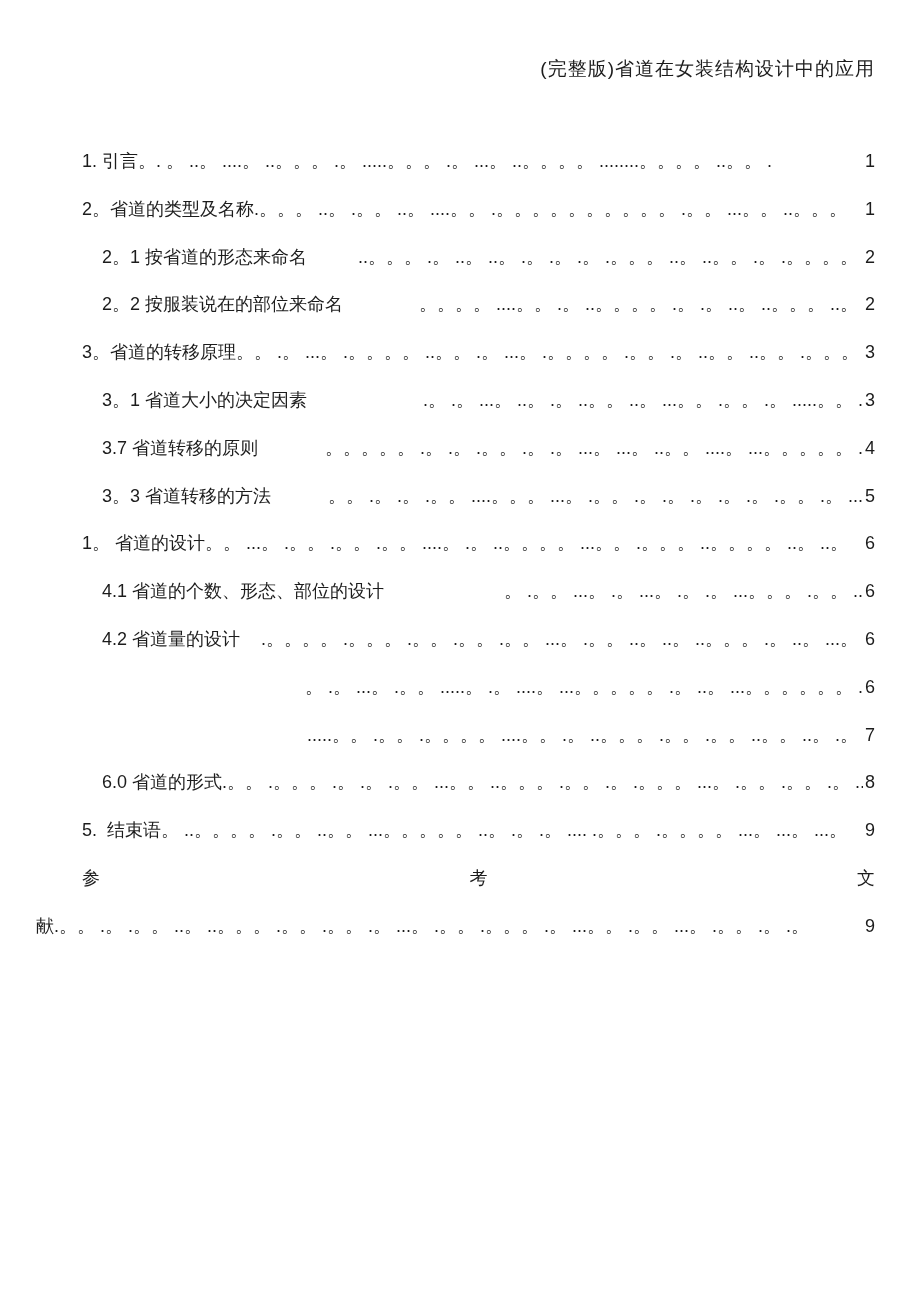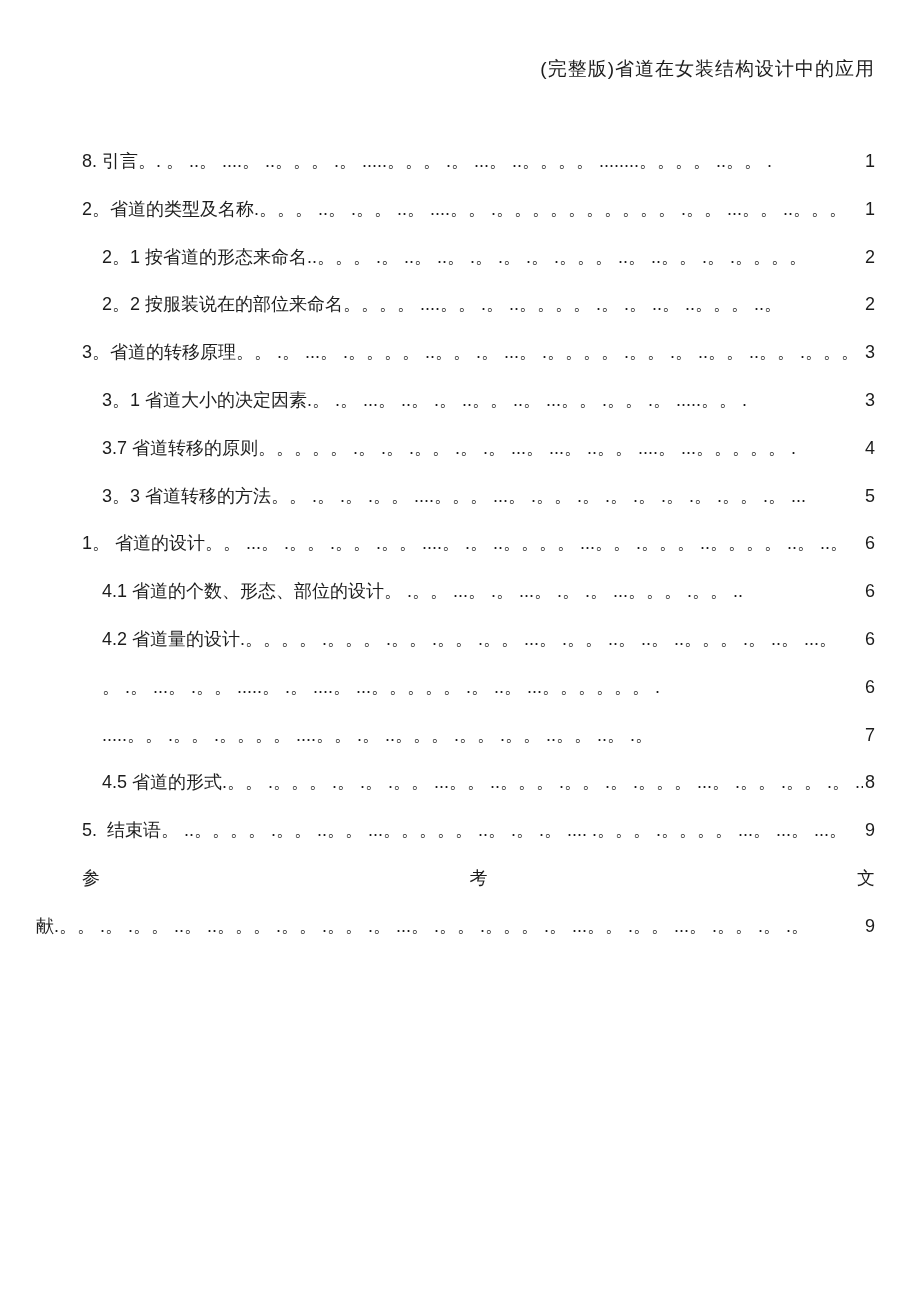--- a/index.html
+++ b/index.html
@@ -53,42 +53,42 @@
     white-space: pre;
   }
   .toc-line .label { flex: 0 0 auto; }
   .toc-line .leader {
     flex: 1 1 auto;
     overflow: hidden;
     white-space: pre;
   }
   .toc-line .pagenum { flex: 0 0 auto; padding-left: 2px; }
   .lvl1 { padding-left: 46px; }
-  .lvl2 { padding-left: 66px; }
+  .lvl2 { padding-left: 66px; text-align: right; }
   .ref-row {
     display: flex;
     justify-content: space-between;
     height: 47.8px;
     line-height: 47.8px;
     font-size: 18px;
     padding-left: 46px;
   }
 </style>
 </head>
 <body>
 
 <div class="page">
 
   <div class="doc-header">(完整版)省道在女装结构设计中的应用</div>
 
 
   <div class="content">
 
     <div class="toc-line lvl1">
-      <span class="label">8. 引言</span><span class="leader">。. 。 ..。 ....。 ..。。。 .。 .....。。。 .。 ...。 ..。。。。 ........。。。。 ..。。 .</span><span class="pagenum">1</span>
+      <span class="label">1. 引言</span><span class="leader">。. 。 ..。 ....。 ..。。。 .。 .....。。。 .。 ...。 ..。。。。 ........。。。。 ..。。 .</span><span class="pagenum">1</span>
     </div>
 
     <div class="toc-line lvl1">
       <span class="label">2。省道的类型及名称</span><span class="leader">.。。。 ..。 .。。 ..。 ....。。 .。。。。。。。。。。 .。。 ...。。 ..。。。 </span><span class="pagenum">1</span>
     </div>
 
     <div class="toc-line lvl2">
       <span class="label">2。1 按省道的形态来命名</span><span class="leader">..。。。 .。 ..。 ..。 .。 .。 .。 .。。。 ..。 ..。。 .。 .。。。。 </span><span class="pagenum">2</span>
     </div>
 
@@ -126,21 +126,21 @@
 
     <div class="toc-line lvl2">
       <span class="leader">。 .。 ...。 .。。 .....。 .。 ....。 ...。。。。。 .。 ..。 ...。。。。。。 .</span><span class="pagenum">6</span>
     </div>
 
     <div class="toc-line lvl2">
       <span class="leader">.....。。 .。。 .。。。。 ....。。 .。 ..。。。 .。。 .。。 ..。。 ..。 .。 </span><span class="pagenum">7</span>
     </div>
 
     <div class="toc-line lvl2">
-      <span class="label">4.5 省道的形式</span><span class="leader">.。。 .。。。 .。 .。 .。。 ...。。 ..。。。 .。。 .。 .。。。 ...。 .。。 .。。 .。 ...</span><span class="pagenum">8</span>
+      <span class="label">6.0 省道的形式</span><span class="leader">.。。 .。。。 .。 .。 .。。 ...。。 ..。。。 .。。 .。 .。。。 ...。 .。。 .。。 .。 ...</span><span class="pagenum">8</span>
     </div>
 
     <div class="toc-line lvl1">
       <span class="label">5.  结束语</span><span class="leader">。 ..。。。。 .。。 ..。。 ...。。。。。 ..。 .。 .。 .... .。。。 .。。。。 ...。 ...。 ...。 </span><span class="pagenum">9</span>
     </div>
 
     <div class="ref-row">
       <span>参</span>
       <span>考</span>
       <span>文</span>

